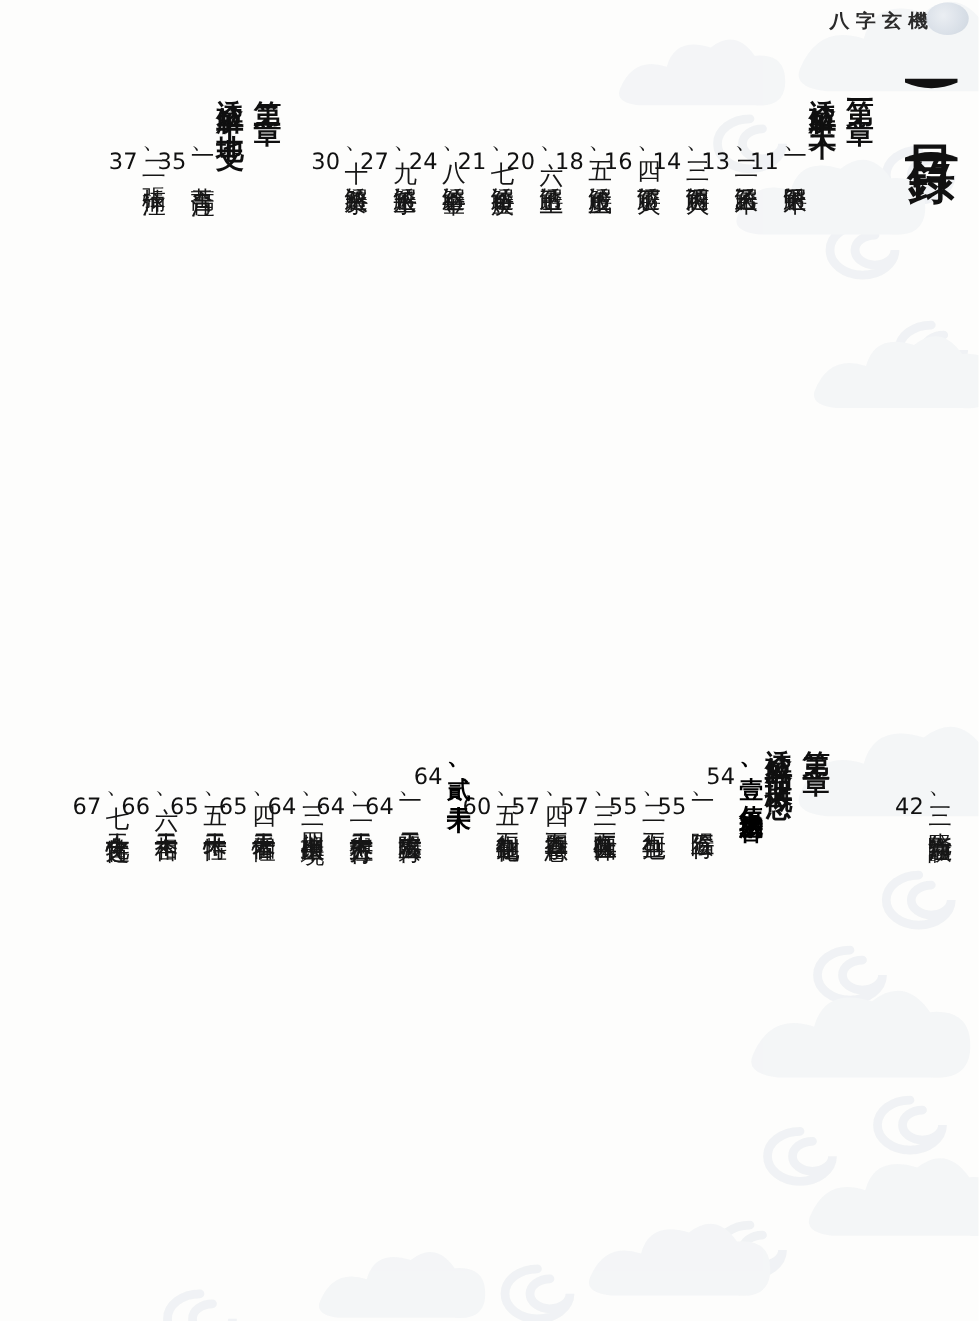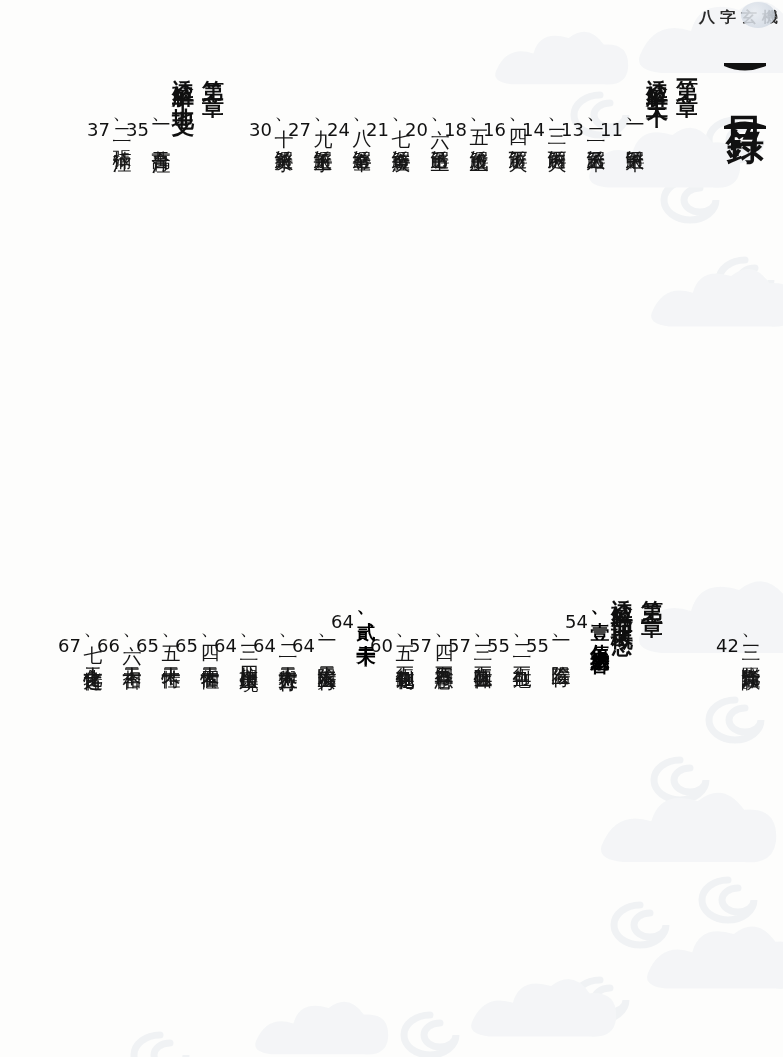--- a/index.html
+++ b/index.html
@@ -29,21 +29,21 @@
   
   .header-strip {
     position: absolute;
     top: 0;
     right: 0;
     width: 183px;
     height: 34px;
     z-index: 3;
     display: flex;
     align-items: center;
-    justify-content: flex-end;
+    justify-content: center;
   }
   .header-title {
     font-family: "DejaVu Serif", "Liberation Serif", serif;
     font-size: 16px;
     letter-spacing: 5px;
     color: #2b2b2b;
     font-weight: 600;
     transform: scaleY(0.92);
     padding-left: 28px;
     white-space: nowrap;

